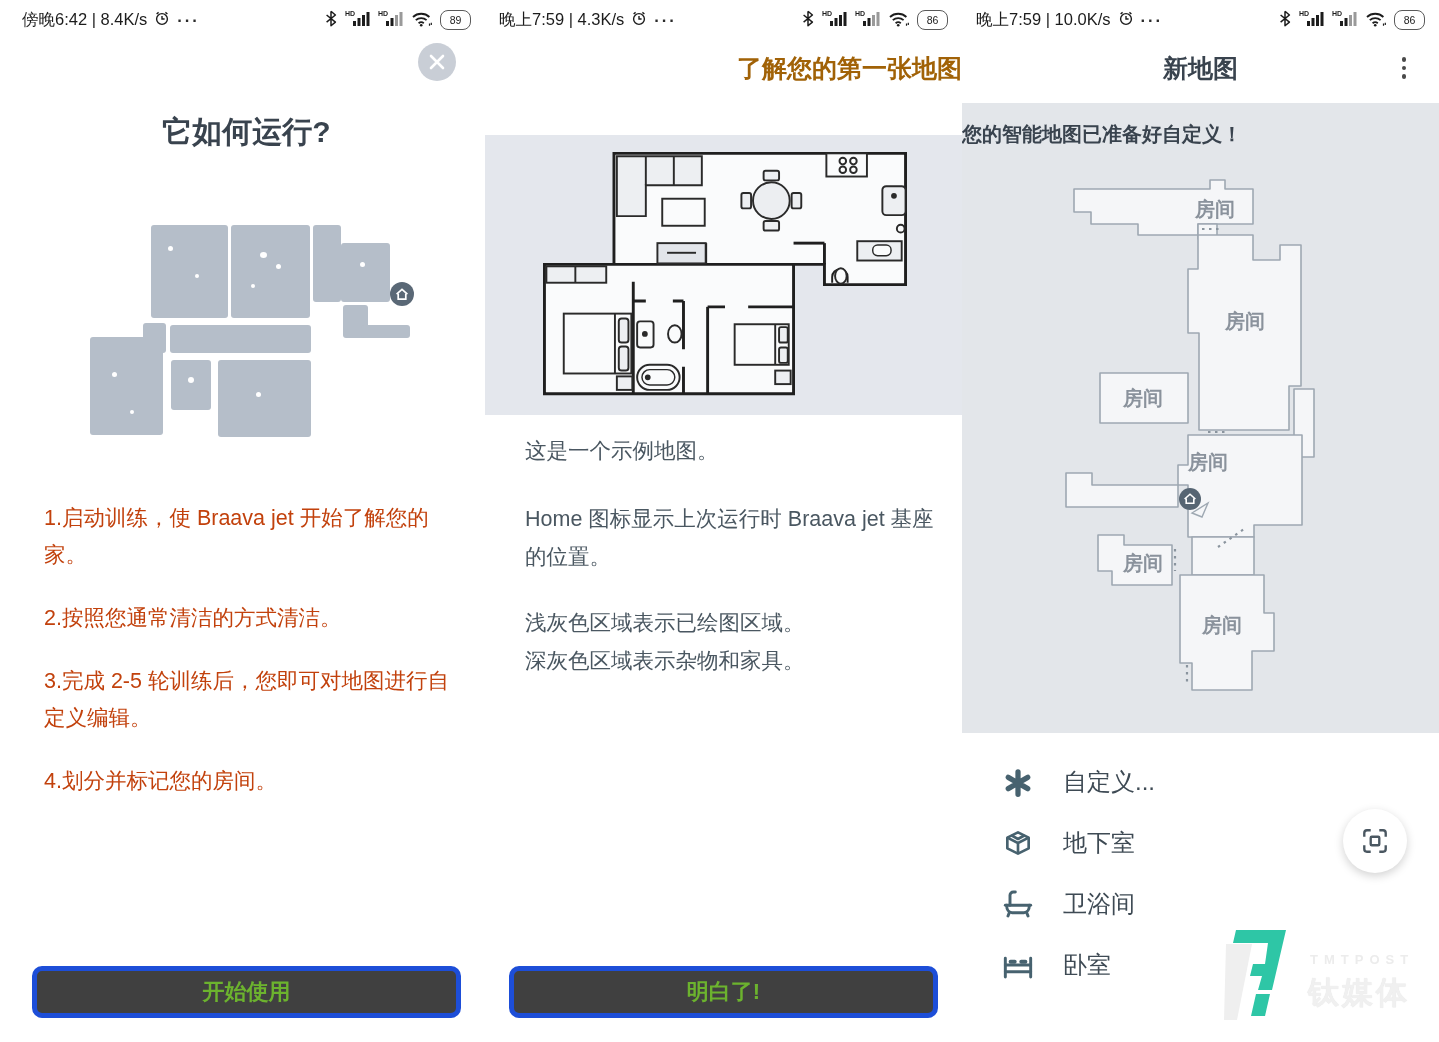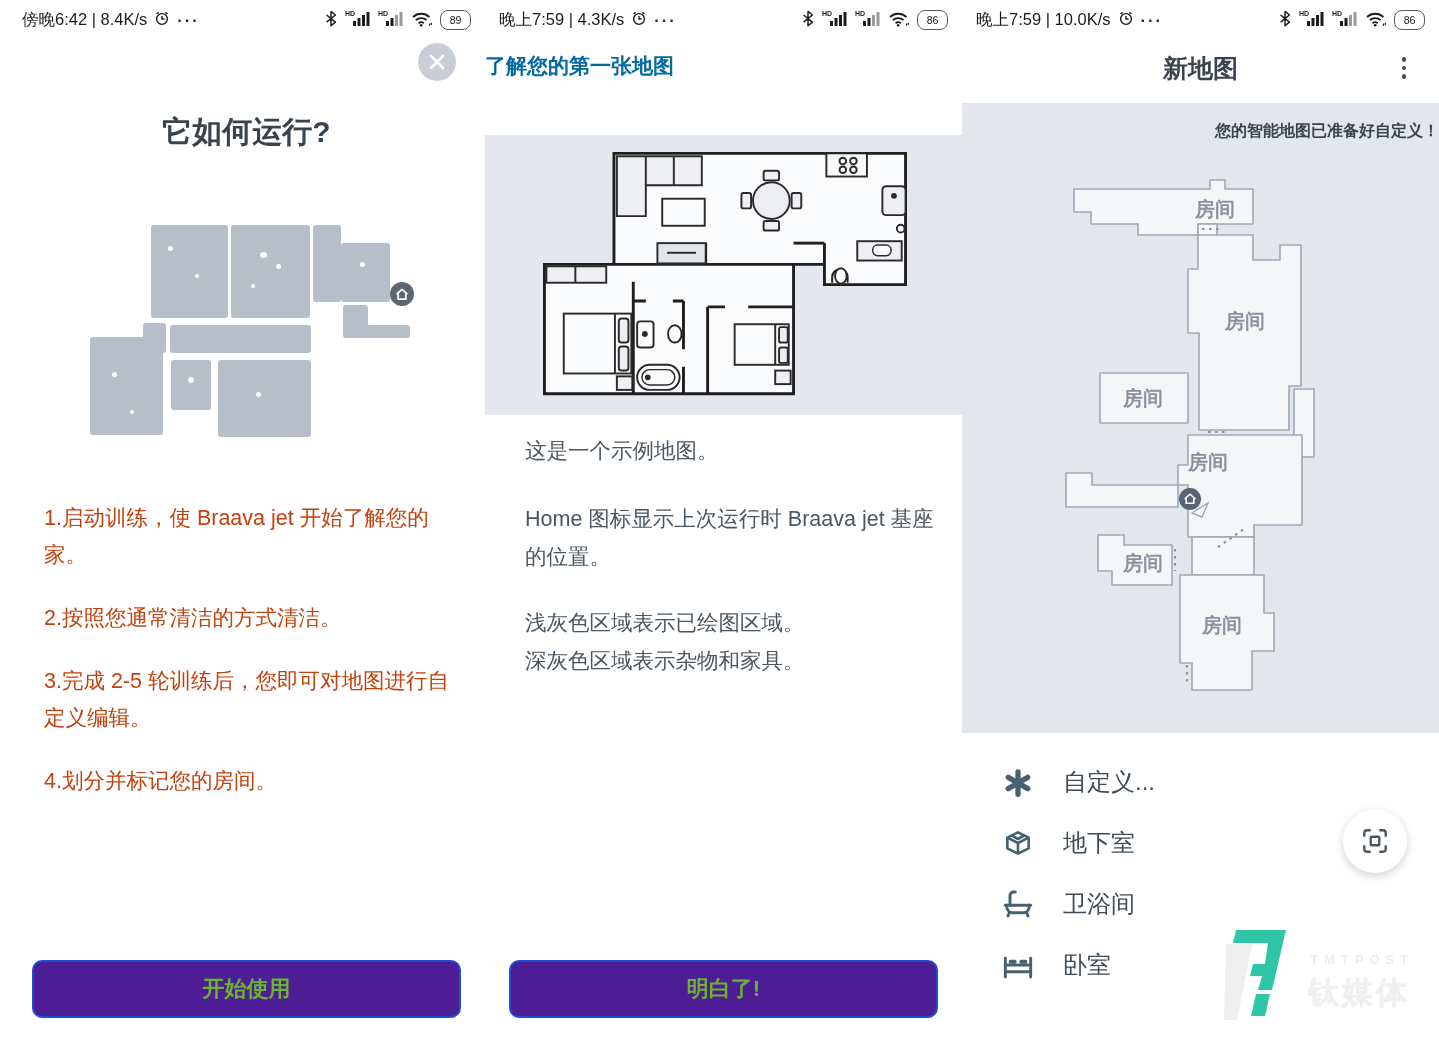--- a/index.html
+++ b/index.html
@@ -23,43 +23,43 @@
     background:#C9CED6; display:flex; align-items:center; justify-content:center; }
   .s1-title { position:absolute; top:112px; left:0; right:0; text-align:center;
     font-size:30px; font-weight:bold; color:#39434E; }
   .s1-map { position:absolute; top:212px; left:0; width:100%; height:245px; }
   .blob { position:absolute; background:#B5BEC9; border-radius:3px; }
   .speck { position:absolute; background:#fff; border-radius:50%; }
   .home-badge { position:absolute; width:24px; height:24px; border-radius:50%; background:#5A6876;
     display:flex; align-items:center; justify-content:center; }
   .steps { position:absolute; top:500px; left:24px; right:18px; }
   .steps p { font-size:21.5px; line-height:37px; color:#c2410c; margin-bottom:26px;margin-left:12px; }
-  .pill-btn { position:absolute; left:24px; right:24px; bottom:24px; height:58px;
-    background:#4c1d95; border:2px solid #1d4ed8; border-radius:10px; color:#6CB32E;
+  .pill-btn { position:absolute; left:24px; right:24px; bottom:24px; height:52px;
+    background:#404040; border:5px solid #1d4ed8; border-radius:10px; color:#6CB32E;
     font-size:22px; font-weight:bold; font-family:inherit; display:flex; align-items:center; justify-content:center; }
 
   
-  .s2-title { position:absolute; top:52px; left:0; right:0; text-align:left;
-    font-size:21px; font-weight:bold; color:#0369a1; }
+  .s2-title { position:absolute; top:52px; left:0; right:0; text-align:right;
+    font-size:25px; font-weight:bold; color:#a16207; }
   .s2-band { position:absolute; top:135px; left:0; right:0; height:280px; background:#E4E7ED; }
   .s2-band svg { position:absolute; top:0; left:0; }
   .s2-paras { position:absolute; top:432px; left:40px; right:18px; }
   .s2-paras p { font-size:21.5px; line-height:38px; color:#4A5761; }
   .mb30 { margin-bottom:30px; }
   .mb28 { margin-bottom:28px;margin-top:12px; }
 
   
   .s3-title { position:absolute; top:52px; left:0; right:0; text-align:center;
     font-size:25px; font-weight:bold; color:#39434E; }
   .s3-menu { position:absolute; top:53px; right:22px; width:26px; height:30px;
     display:flex; flex-direction:column; align-items:center; justify-content:center; gap:4px; }
   .s3-menu i { width:4.5px; height:4.5px; border-radius:50%; background:#4a4a4a; }
   .s3-gray { position:absolute; top:103px; left:0; right:0; height:630px; background:#E3E6EA; }
-  .s3-heading { position:absolute; top:18px; left:0; right:0; text-align:right;
-    font-size:16px; font-weight:bold; color:#39434E; }
+  .s3-heading { position:absolute; top:18px; left:0; right:0; text-align:left;
+    font-size:20px; font-weight:bold; color:#39434E; }
   .s3-map { position:absolute; top:70px; left:0; }
   .s3-list { position:absolute; top:737px; left:0; right:0; }
   .s3-item { display:flex; align-items:flex-end; height:61px; padding-left:38px; gap:27px; }
   .s3-item .lbl { font-size:24px; color:#3E4A54; }
   .s3-icon { width:36px; display:flex; justify-content:center; }
   .fab { position:absolute; top:809px; right:32px; width:64px; height:64px; border-radius:50%;
     background:#fff; box-shadow:0 3px 10px rgba(0,0,0,0.18); display:flex; align-items:center; justify-content:center; }
   .watermark { position:absolute; left:262px; top:928px; width:210px; height:110px; }
   .wm-en { position:absolute; left:86px; top:24px; font-size:13px; font-weight:bold;
     letter-spacing:6px; color:#ececec; }

